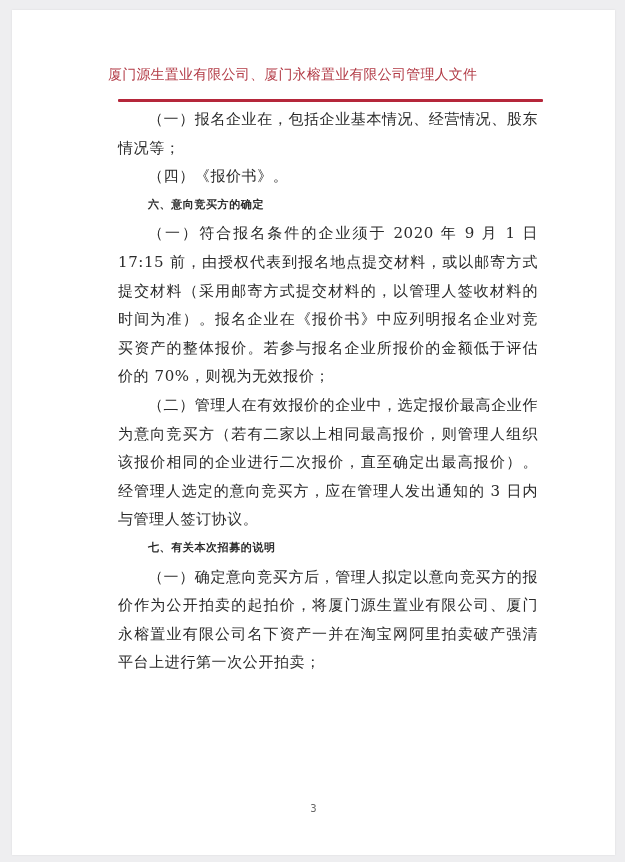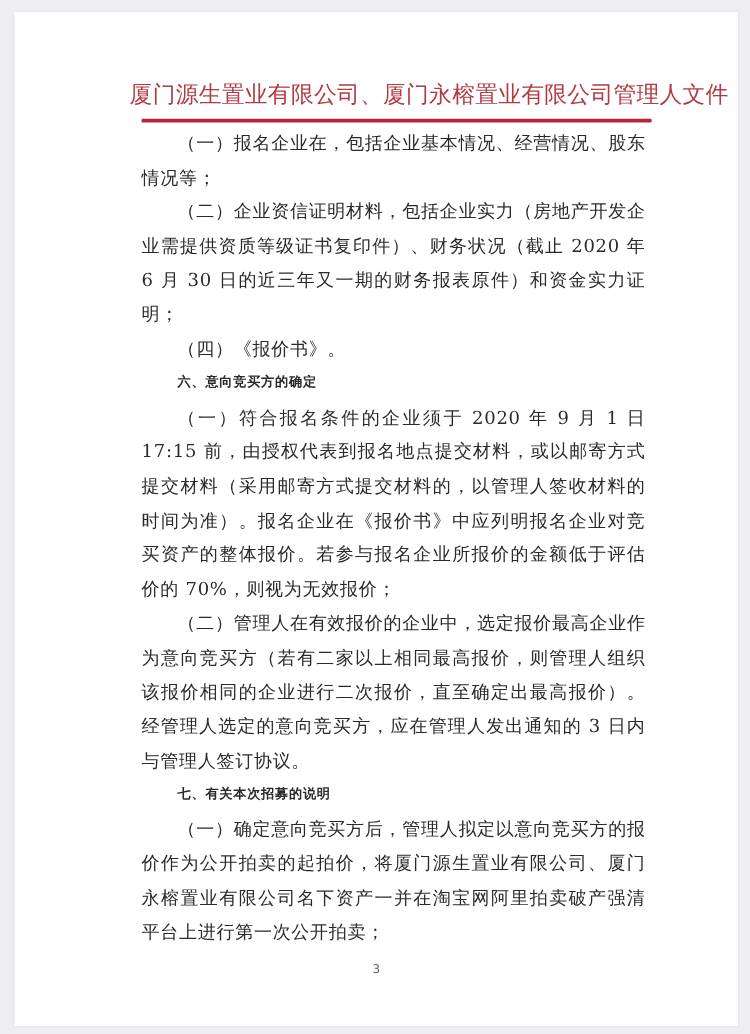--- a/index.html
+++ b/index.html
@@ -21,23 +21,23 @@
       width: 603px;
       height: 845px;
       background: #ffffff;
       box-shadow: 0 0 2px rgba(0,0,0,0.08);
     }
     .header {
       position: absolute;
       left: 96px;
       top: 56px;
       width: 432px;
-      text-align: right;
+      text-align: left;
       color: #b23a45;
-      font-size: 19px;
+      font-size: 14px;
       letter-spacing: 0.2px;
       font-weight: normal;
       white-space: nowrap;
     }
     .header-rule {
       position: absolute;
       left: 106px;
       top: 89px;
       width: 425px;
       height: 3px;
@@ -80,21 +80,20 @@
   </style>
 </head>
 <body>
 
 <div class="page">
   <div class="header">厦门源生置业有限公司、厦门永榕置业有限公司管理人文件</div>
   <div class="header-rule"></div>
 
   <div class="content">
     <p class="p indent">（一）报名企业在，包括企业基本情况、经营情况、股东情况等；</p>
-    <p class="p indent">（二）企业资信证明材料，包括企业实力（房地产开发企业需提供资质等级证书复印件）、财务状况（截止 2020 年 6 月 30 日的近三年又一期的财务报表原件）和资金实力证明；</p>
     <p class="p indent">（四）《报价书》。</p>
     <p class="p heading">六、意向竞买方的确定</p>
     <p class="p indent">（一）符合报名条件的企业须于 2020 年 9 月 1 日 17:15 前，由授权代表到报名地点提交材料，或以邮寄方式提交材料（采用邮寄方式提交材料的，以管理人签收材料的时间为准）。报名企业在《报价书》中应列明报名企业对竞买资产的整体报价。若参与报名企业所报价的金额低于评估价的 70%，则视为无效报价；</p>
     <p class="p indent">（二）管理人在有效报价的企业中，选定报价最高企业作为意向竞买方（若有二家以上相同最高报价，则管理人组织该报价相同的企业进行二次报价，直至确定出最高报价）。经管理人选定的意向竞买方，应在管理人发出通知的 3 日内与管理人签订协议。</p>
     <p class="p heading">七、有关本次招募的说明</p>
     <p class="p indent">（一）确定意向竞买方后，管理人拟定以意向竞买方的报价作为公开拍卖的起拍价，将厦门源生置业有限公司、厦门永榕置业有限公司名下资产一并在淘宝网阿里拍卖破产强清平台上进行第一次公开拍卖；</p>
   </div>
 
   <div class="page-number">3</div>
 </div>

